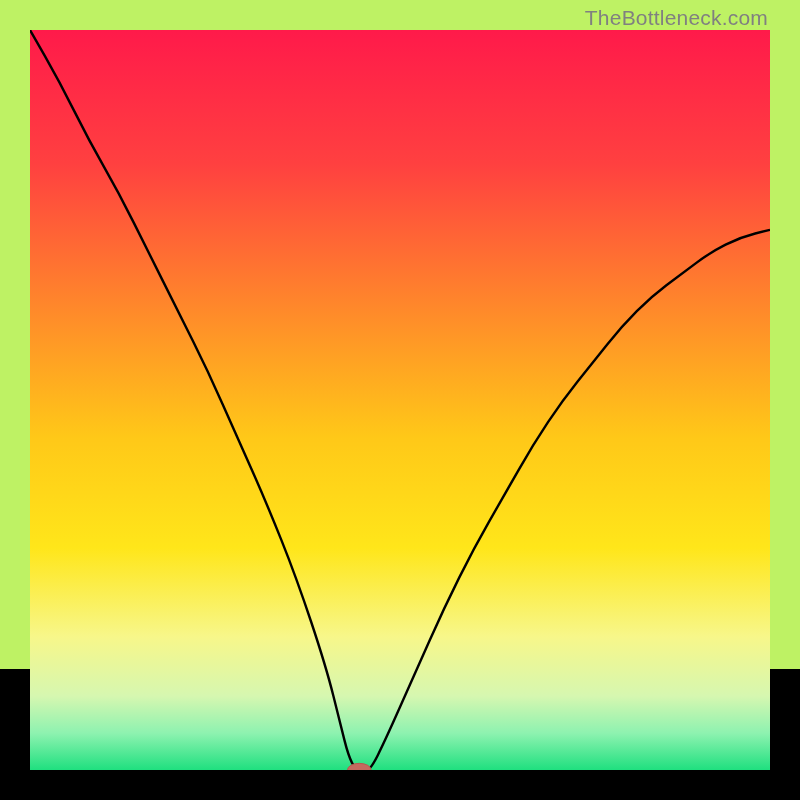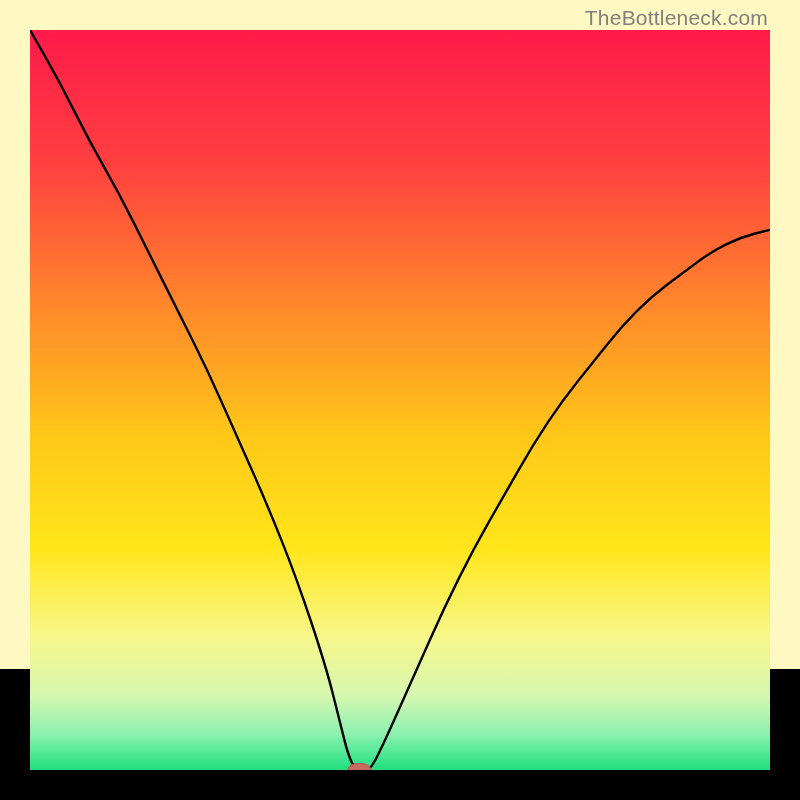--- a/index.html
+++ b/index.html
@@ -8,21 +8,21 @@
     width: 800px;
     height: 800px;
     overflow: hidden;
     background: #000;
     font-family: Arial, Helvetica, sans-serif;
   }
   .frame {
     position: relative;
     width: 800px;
     height: 669px;
-    background: #fef9c3;
+    background: #bef264;
   }
   .plot-area {
     position: absolute;
     left: 30px;
     top: 30px;
     width: 740px;
     height: 740px;
   }
   .watermark {
     position: absolute;

